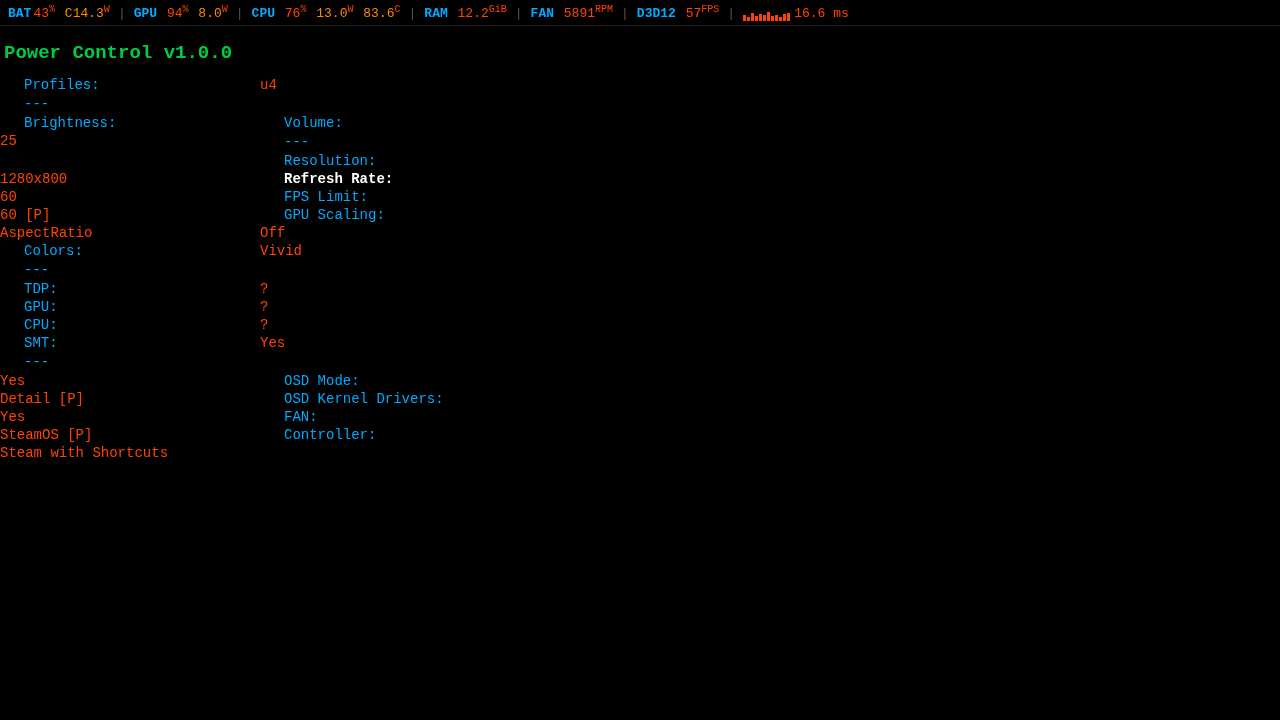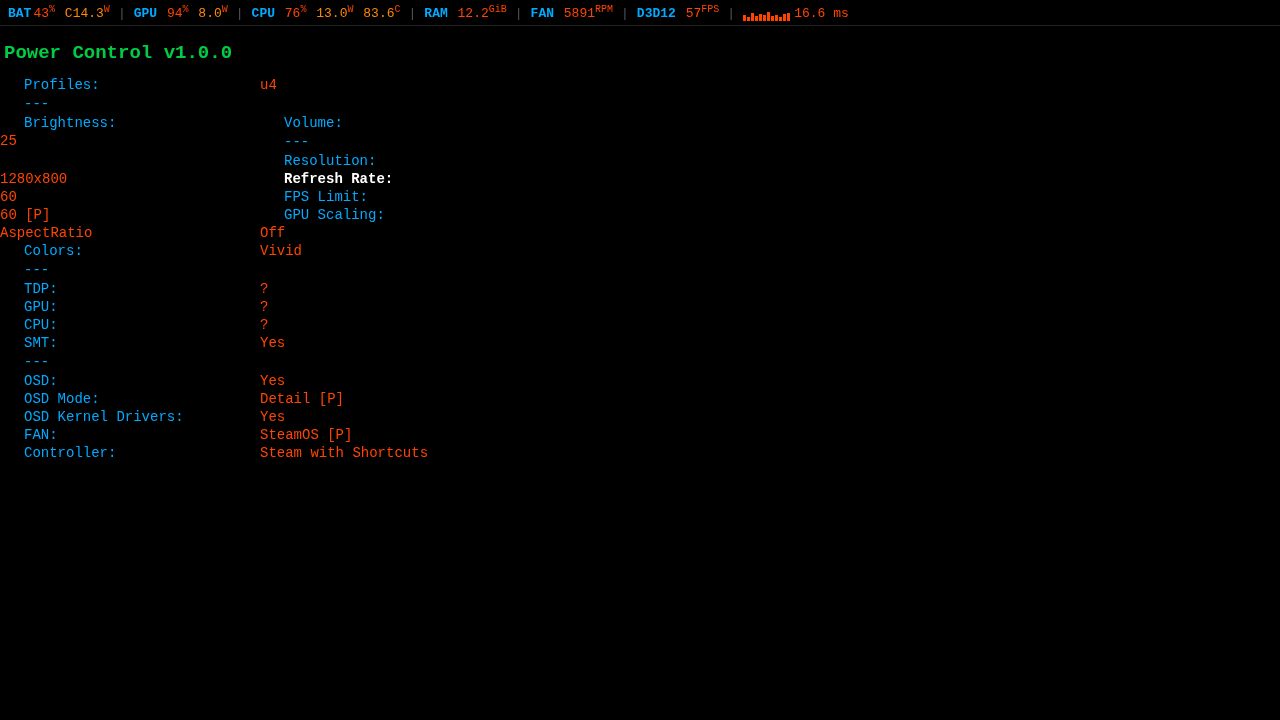--- a/index.html
+++ b/index.html
@@ -245,21 +245,20 @@
 
     <div class="setting-label">CPU:</div>
     <div class="setting-value">?</div>
 
     <div class="setting-label">SMT:</div>
     <div class="setting-value">Yes</div>
 
     <div class="setting-divider">---</div>
     <div class="setting-divider-empty"></div>
 
-    <div class="setting-label">OSD:</div>
     <div class="setting-value">Yes</div>
 
     <div class="setting-label">OSD Mode:</div>
     <div class="setting-value">Detail [P]</div>
 
     <div class="setting-label">OSD Kernel Drivers:</div>
     <div class="setting-value">Yes</div>
 
     <div class="setting-label">FAN:</div>
     <div class="setting-value">SteamOS [P]</div>

